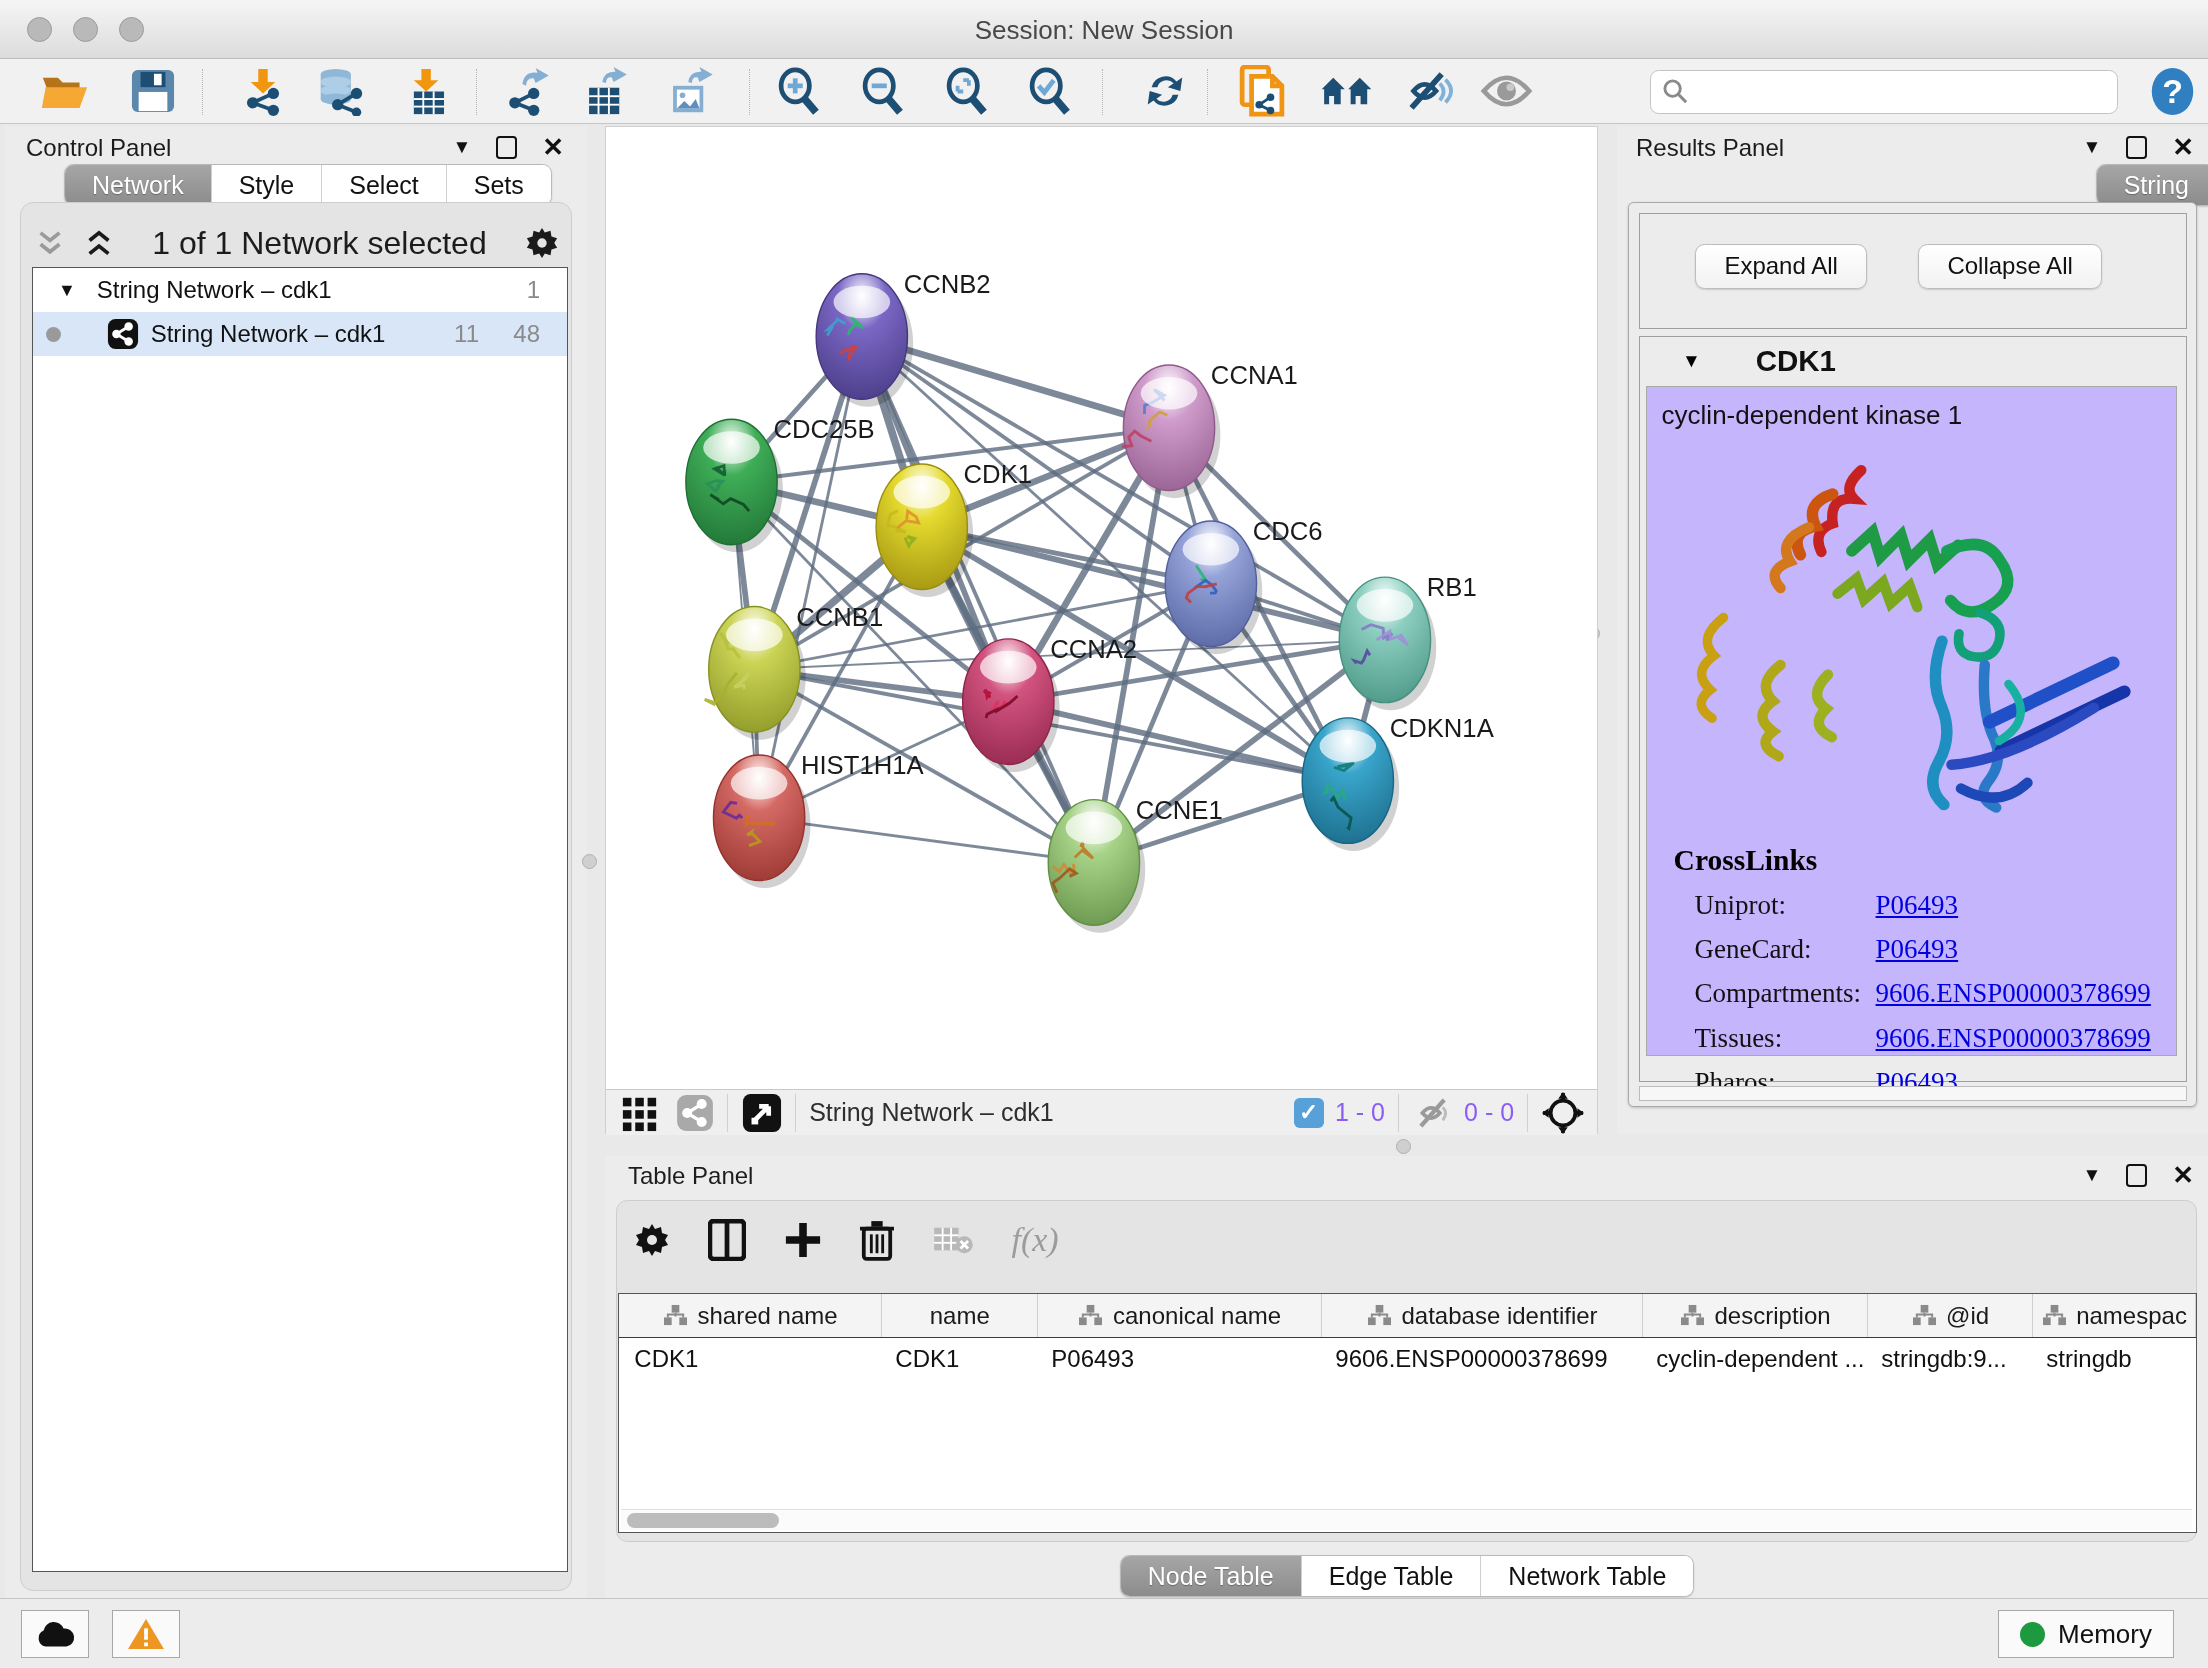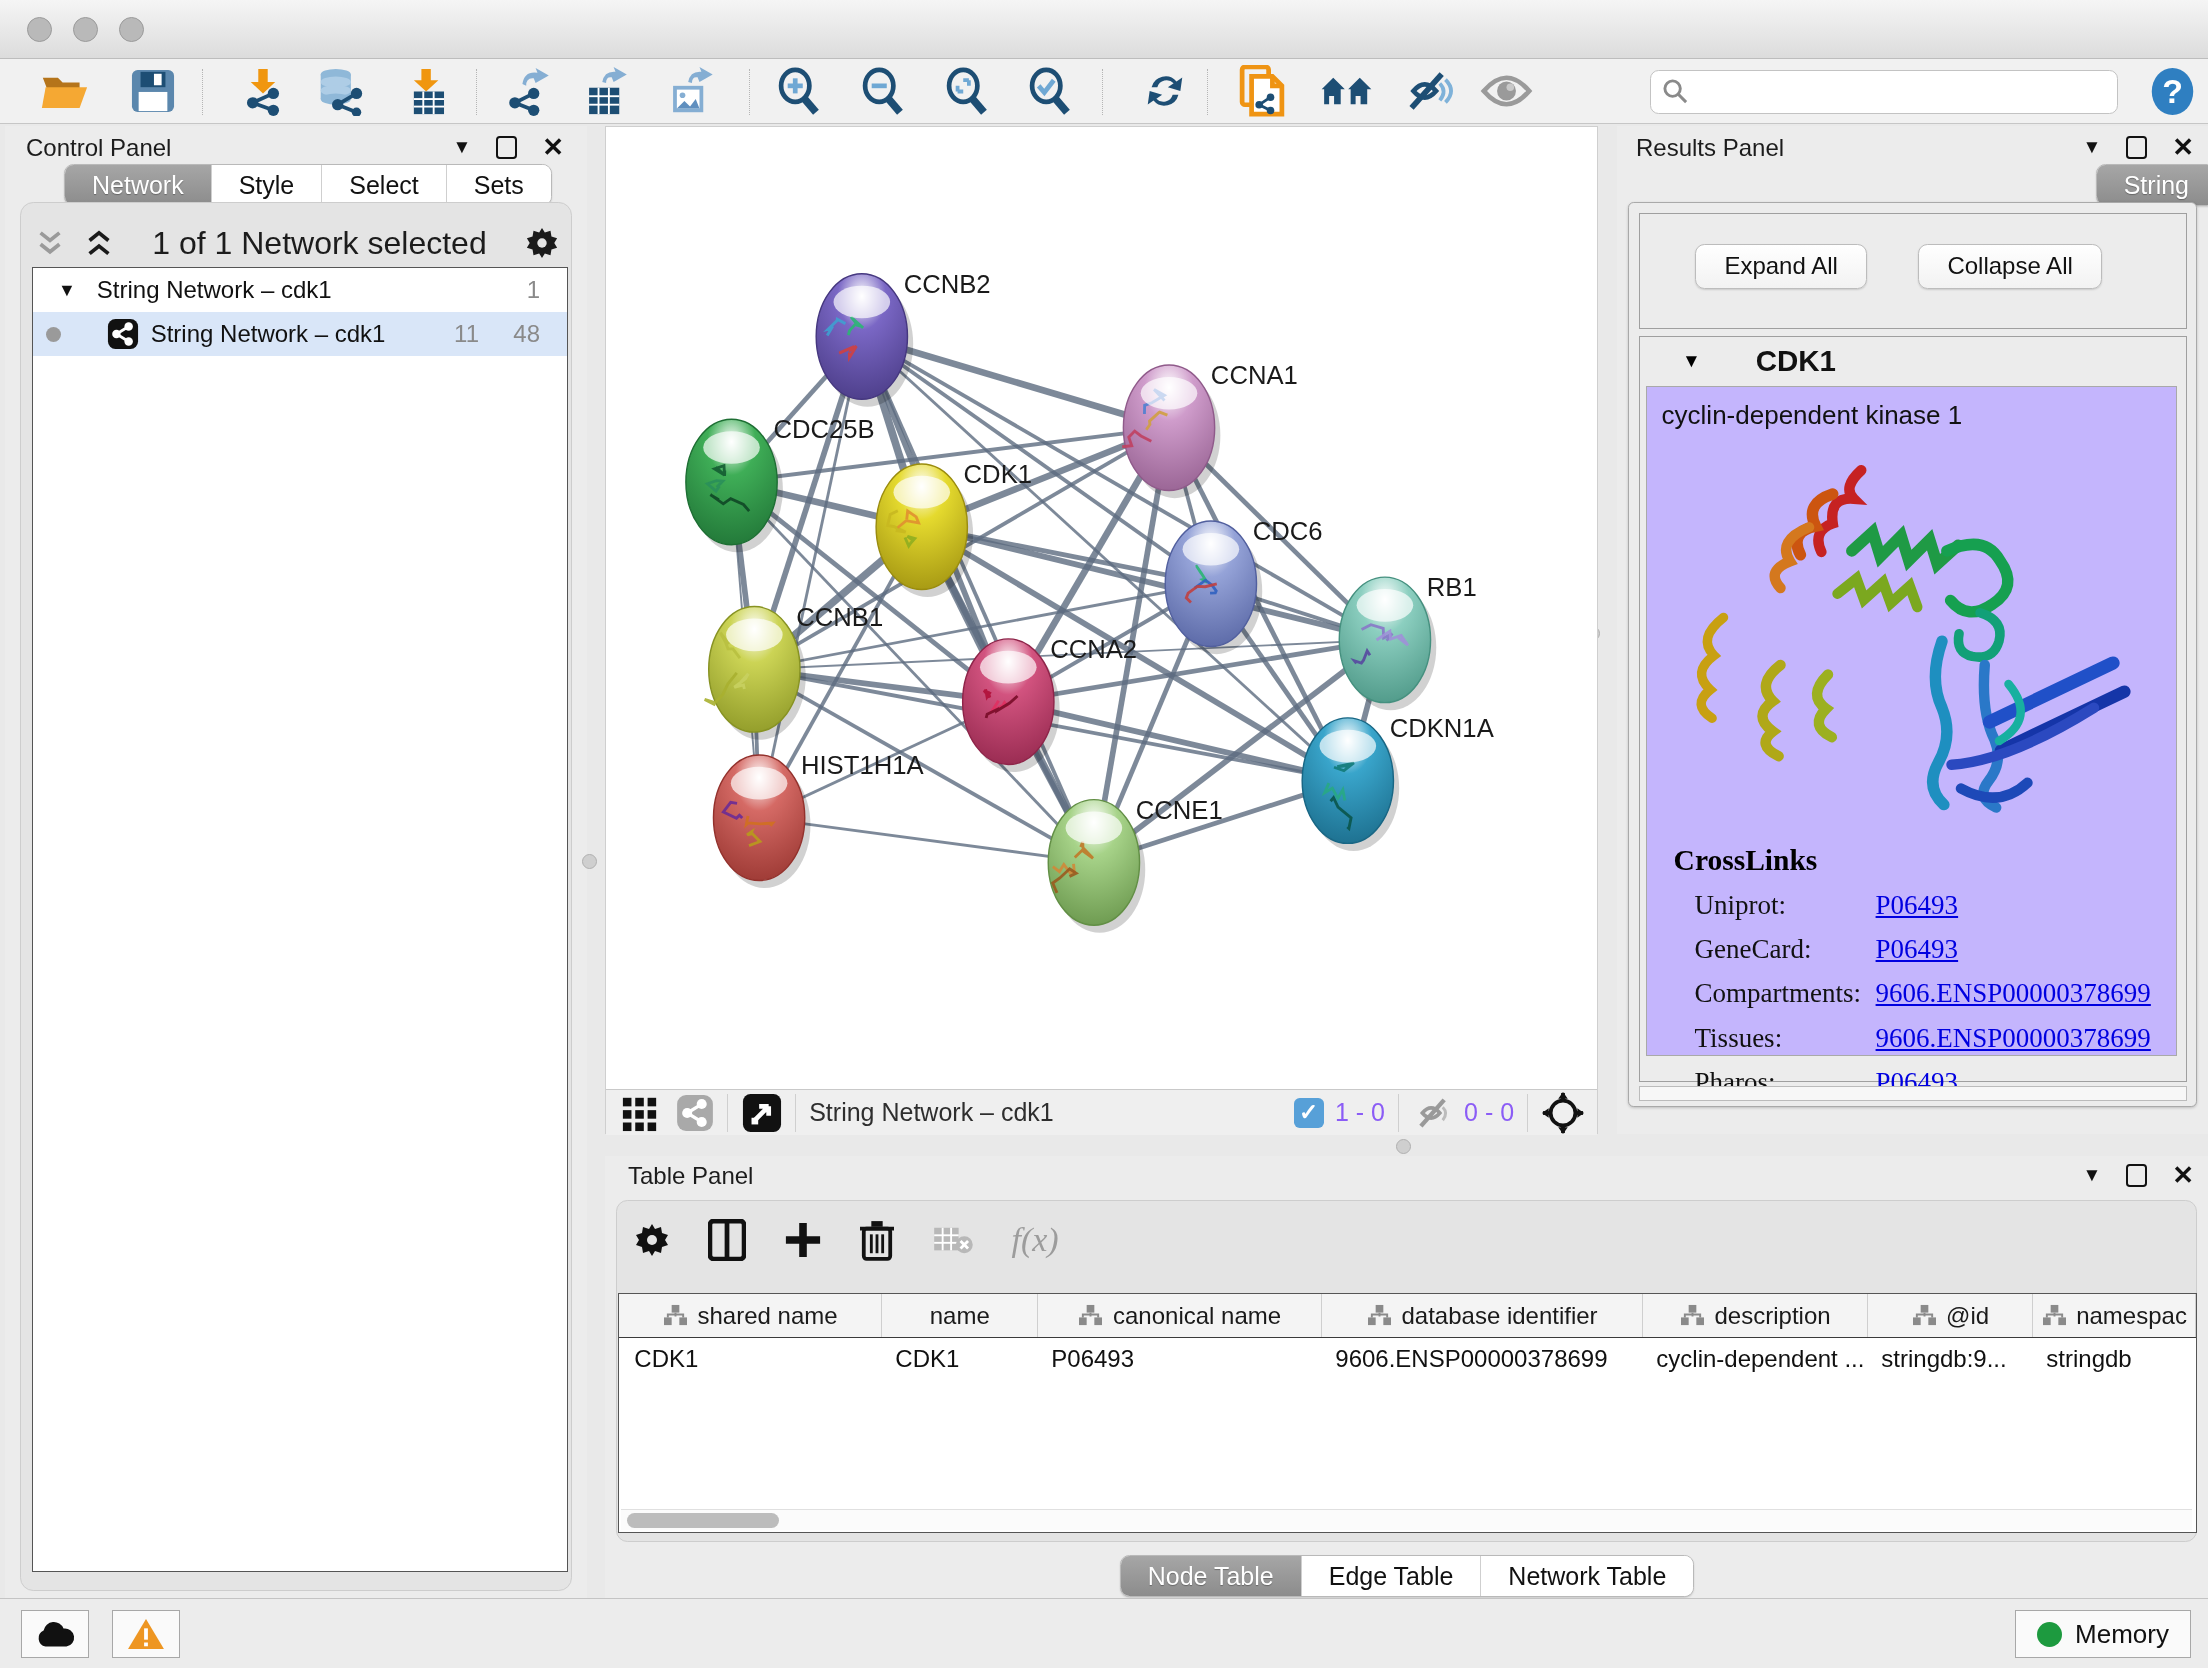--- a/index.html
+++ b/index.html
@@ -81,37 +81,38 @@
   .th { display:flex; align-items:center; justify-content:center; gap:9.5px; font-size:24px; color:#1a1a1a; border-right:1px solid #cfcfcf; height:100%; }
   .tbl-row { display:flex; height:42px; }
   .td { font-size:24px; color:#111; padding-left:15px; display:flex; align-items:center; height:100%; }
   .hscroll { position:absolute; left:1.9px; bottom:1.9px; width:1571px; height:21px; background:#fbfbfb; border-top:1px solid #e0e0e0; }
   .hthumb { position:absolute; left:5.7px; top:2.9px; width:152px; height:15px; background:#bcbcbc; border-radius:7.6px; }
   .tp-tabs { left:0; width:1604px; top:399px; text-align:center; }
 
   
   .statusbar { left:0; top:1598px; width:2208px; height:70px; background:#ececec; border-top:1px solid #c4c4c4; }
   .sb-btn { position:absolute; top:11.4px; width:68px; height:48px; background:#fafafa; border:1.9px solid #a8a8a8; display:flex; align-items:center; justify-content:center; }
-  .mem-btn { position:absolute; right:17px; top:11.4px; height:48px; background:#fafafa; border:1.9px solid #a8a8a8; display:flex; align-items:center; gap:13.3px; padding:0 21px; font-size:26px; color:#111; }
+  .mem-btn { position:absolute; right:34px; top:11.4px; height:48px; background:#fafafa; border:1.9px solid #a8a8a8; display:flex; align-items:center; gap:13.3px; padding:0 21px; font-size:26px; color:#111; }
   .mem-dot { width:25px; height:25px; border-radius:50%; background:#1d9a3f; }
 
   svg { display:block; }
   text.nlabel { font-family:"Liberation Sans", sans-serif; font-size:27px; fill:#1a1a1a; }
 </style>
 </head>
 <body>
 
 <div class="window">
 
   <div class="abs titlebar">
     <div class="abs traffic">
       <span></span>
       <span></span>
       <span></span>
     </div>
+    <div class="abs wtitle">Session: New Session</div>
   </div>
 
   <div class="abs toolbar">
 
     <div class="tb-icon" style="left:38px">
       <svg width="49" height="42" viewBox="0 0 52 44">
           <path d="M3 8 h16 l5 5 h18 v8 H8 Z" fill="#b5741a"></path>
           <path d="M6 18 h44 l-8 22 H2 Z" fill="#f5a833"></path>
         </svg>
     </div>

